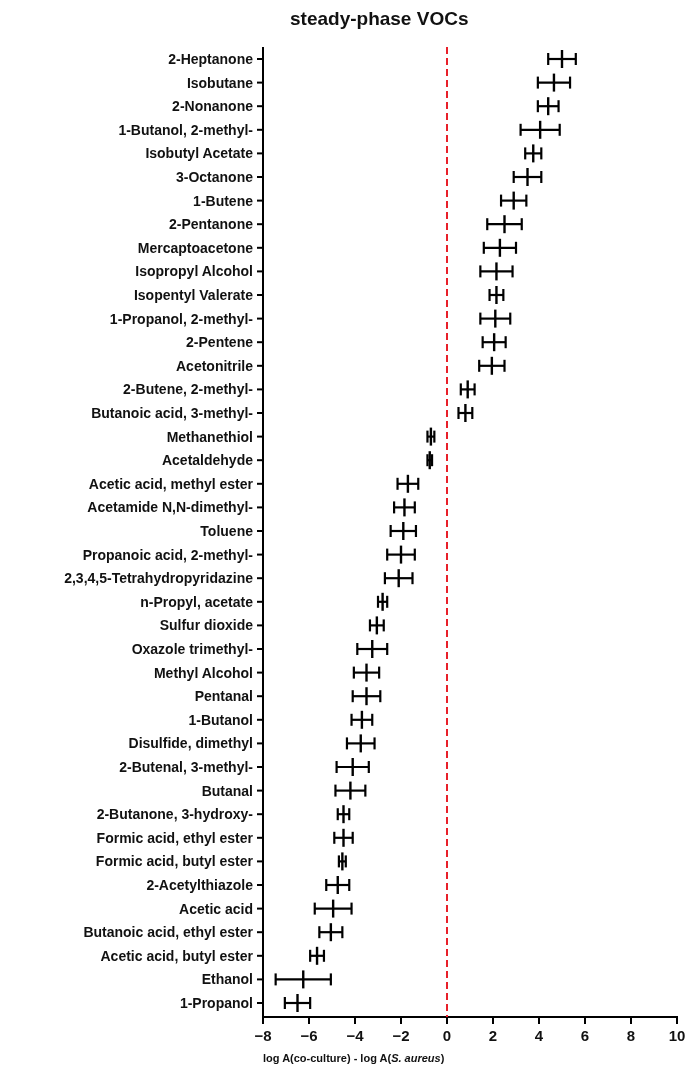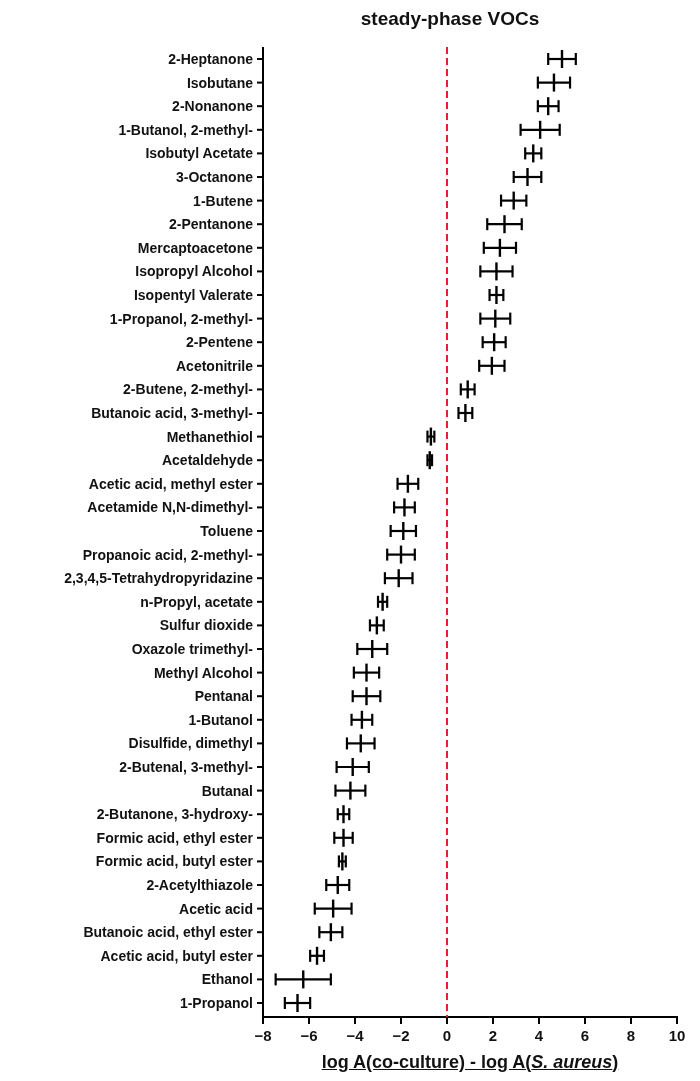--- a/index.html
+++ b/index.html
@@ -1,24 +1,24 @@
 <!DOCTYPE html>
 <html><head>
 <meta charset="utf-8">
 <style>
   html, body { margin: 0; padding: 0; background: #ffffff; }
   body { width: 700px; height: 1081px; position: relative; overflow: hidden;
          font-family: "Liberation Sans", "DejaVu Sans", sans-serif; color: #111; }
-  #chart-title { position: absolute; top: 8px; left: 290px; width: 320px; text-align: center;
+  #chart-title { position: absolute; top: 8px; left: 290px; width: 320px; text-align: left;
          font-size: 19px; font-weight: bold; }
   #plot-svg { position: absolute; left: 0; top: 0; }
   .cat-label { font-family: "Liberation Sans", "DejaVu Sans", sans-serif; font-size: 14px; font-weight: bold; fill: #111; }
   .tick-label { font-family: "Liberation Sans", "DejaVu Sans", sans-serif; font-size: 15px; font-weight: bold; fill: #111; }
-  #x-axis-label { position: absolute; top: 1052px; left: 263px; width: 414px; text-align: center;
-         font-size: 18px; font-weight: bold; text-decoration: underline; }
+  #x-axis-label { position: absolute; top: 1052px; left: 263px; width: 414px; text-align: left;
+         font-size: 11px; font-weight: bold; }
 </style>
 </head>
 <body>
 
 <div id="chart-title">steady-phase VOCs</div>
 
 <svg id="plot-svg" width="700" height="1081" xmlns="http://www.w3.org/2000/svg">
   <g id="y-axis">
       <line x1="263" y1="47" x2="263" y2="1017" stroke="#000" stroke-width="2"></line>
       <line x1="257" y1="59" x2="263" y2="59" stroke="#000" stroke-width="2"></line>

